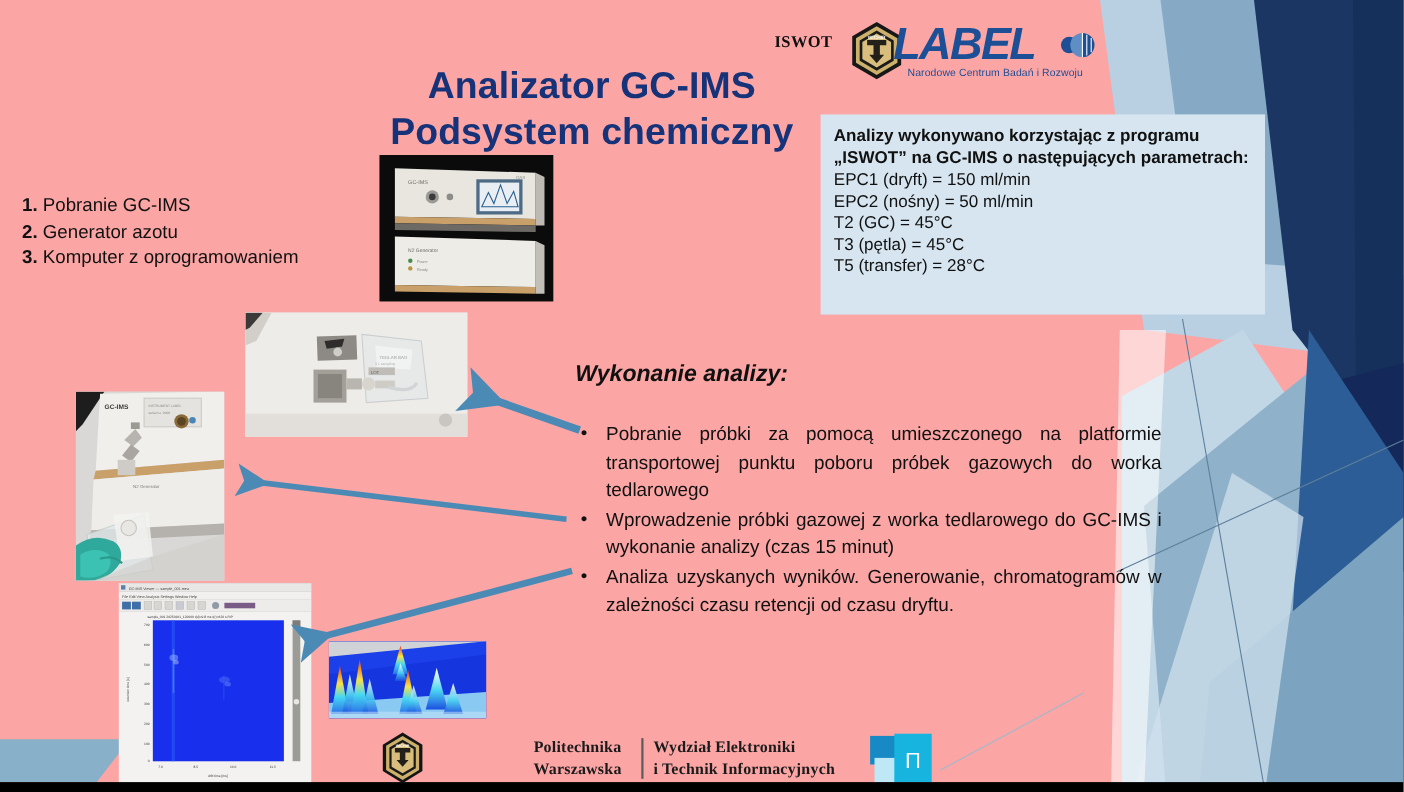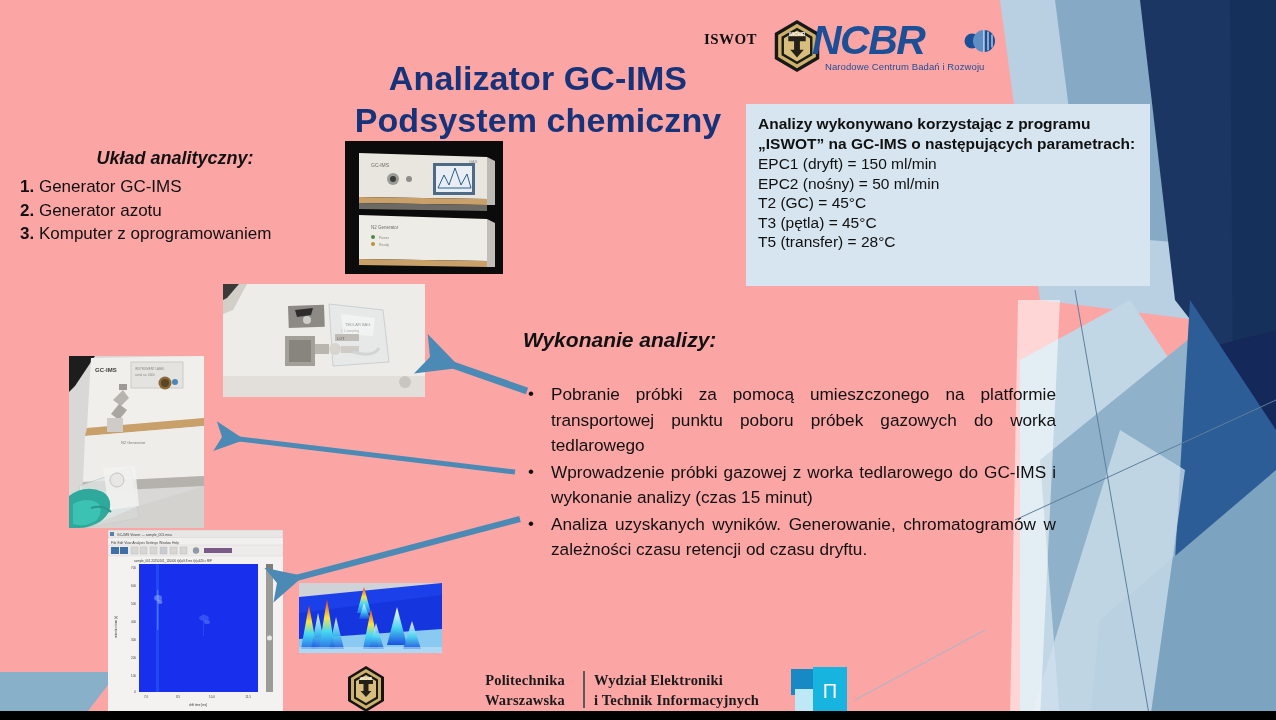--- a/index.html
+++ b/index.html
@@ -149,21 +149,21 @@
   <svg id="wichir-seal-top" viewBox="0 0 60 60">
     <polygon points="30,3 53,16.5 53,43.5 30,57 7,43.5 7,16.5" fill="#171717"></polygon>
     <polygon points="30,7 49.5,18.5 49.5,41.5 30,53 10.5,41.5 10.5,18.5" fill="#cdb06a"></polygon>
     <polygon points="30,11 46,20.5 46,39.5 30,49 14,39.5 14,20.5" fill="#1a1a1a"></polygon>
     <polygon points="30,14 43.5,22 43.5,38 30,46 16.5,38 16.5,22" fill="#d8bd7d"></polygon>
     <path d="M21 20 L39 20 L39 25 L33 25 L33 34 L37 34 L30 42 L23 34 L27 34 L27 25 L21 25 Z" fill="#23201a"></path>
     <text x="30" y="19.5" font-size="4.6" font-family="Liberation Sans, sans-serif" font-weight="bold" fill="#ffffff" text-anchor="middle">WICHIR</text>
   </svg>
 
   <div id="ncbr-logo">
-    <div id="ncbr-word">NCBR</div>
+    <div id="ncbr-word">LABEL</div>
     <svg style="position:absolute;left:152px;top:7px;" width="38" height="28" viewBox="0 0 38 28">
       <circle cx="8" cy="14" r="7.5" fill="#1c4f96"></circle>
       <path d="M20 3 A11 11 0 0 1 20 25 Z" fill="#1c4f96"></path>
       <path d="M20 3 A11 11 0 0 0 20 25 Z" fill="#5e8ec4"></path>
       <line x1="20" y1="3" x2="20" y2="25" stroke="#ffffff" stroke-width="1"></line>
       <line x1="24" y1="4.6" x2="24" y2="23.4" stroke="#ffffff" stroke-width="1"></line>
       <line x1="28" y1="7.5" x2="28" y2="20.5" stroke="#ffffff" stroke-width="1"></line>
     </svg>
     <div id="ncbr-sub">Narodowe Centrum Badań i Rozwoju</div>
   </div>
@@ -176,25 +176,24 @@
   <div id="params-panel">
     <div class="p-head">Analizy wykonywano korzystając z programu</div>
     <div class="p-head">„ISWOT” na GC-IMS o następujących parametrach:</div>
     <div class="p-line">EPC1 (dryft) = 150 ml/min</div>
     <div class="p-line">EPC2 (nośny) = 50 ml/min</div>
     <div class="p-line">T2 (GC) = 45°C</div>
     <div class="p-line">T3 (pętla) = 45°C</div>
     <div class="p-line">T5 (transfer) = 28°C</div>
   </div>
 
-  <div id="uklad-title">Układ analityczny:</div>
   <div id="uklad-list">
     <div class="u-item">
       <span class="u-num">1.</span>
-      <span>Generator GC-IMS</span>
+      <span>Pobranie GC-IMS</span>
     </div>
     <div class="u-item">
       <span class="u-num">2.</span>
       <span>Generator azotu</span>
     </div>
     <div class="u-item">
       <span class="u-num">3.</span>
       <span>Komputer z oprogramowaniem</span>
     </div>
   </div>

